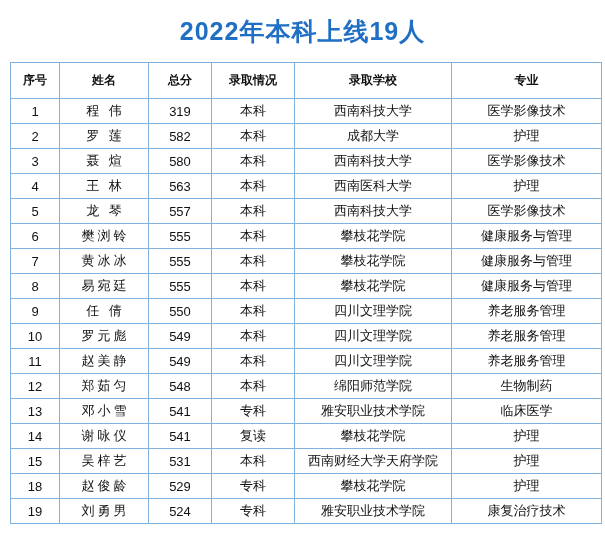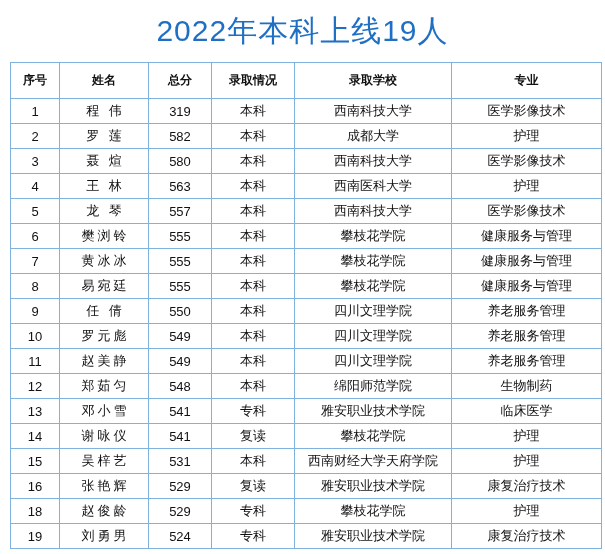--- a/index.html
+++ b/index.html
@@ -21,22 +21,22 @@
     position: relative;
   }
   .title-bar {
     height: 62px;
     display: flex;
     align-items: center;
     justify-content: center;
   }
   .title {
     color: #1f6fc4;
-    font-size: 30px;
-    font-weight: normal;
+    font-size: 25px;
+    font-weight: bold;
     letter-spacing: 1px;
     white-space: nowrap;
   }
   table.grade-table {
     width: 585px;
     border-collapse: collapse;
     table-layout: fixed;
     margin: 0 auto;
   }
   table.grade-table th,
@@ -211,28 +211,20 @@
         </tr>
         <tr>
           <td class="col-idx">15</td>
           <td class="col-name"><span class="name-cell">吴梓艺</span></td>
           <td class="col-score">531</td>
           <td class="col-admit">本科</td>
           <td class="col-school">西南财经大学天府学院</td>
           <td class="col-major">护理</td>
         </tr>
         <tr>
-          <td class="col-idx">16</td>
-          <td class="col-name"><span class="name-cell">张艳辉</span></td>
-          <td class="col-score">529</td>
-          <td class="col-admit">复读</td>
-          <td class="col-school">雅安职业技术学院</td>
-          <td class="col-major">康复治疗技术</td>
-        </tr>
-        <tr>
           <td class="col-idx">18</td>
           <td class="col-name"><span class="name-cell">赵俊龄</span></td>
           <td class="col-score">529</td>
           <td class="col-admit">专科</td>
           <td class="col-school">攀枝花学院</td>
           <td class="col-major">护理</td>
         </tr>
         <tr>
           <td class="col-idx">19</td>
           <td class="col-name"><span class="name-cell">刘勇男</span></td>

